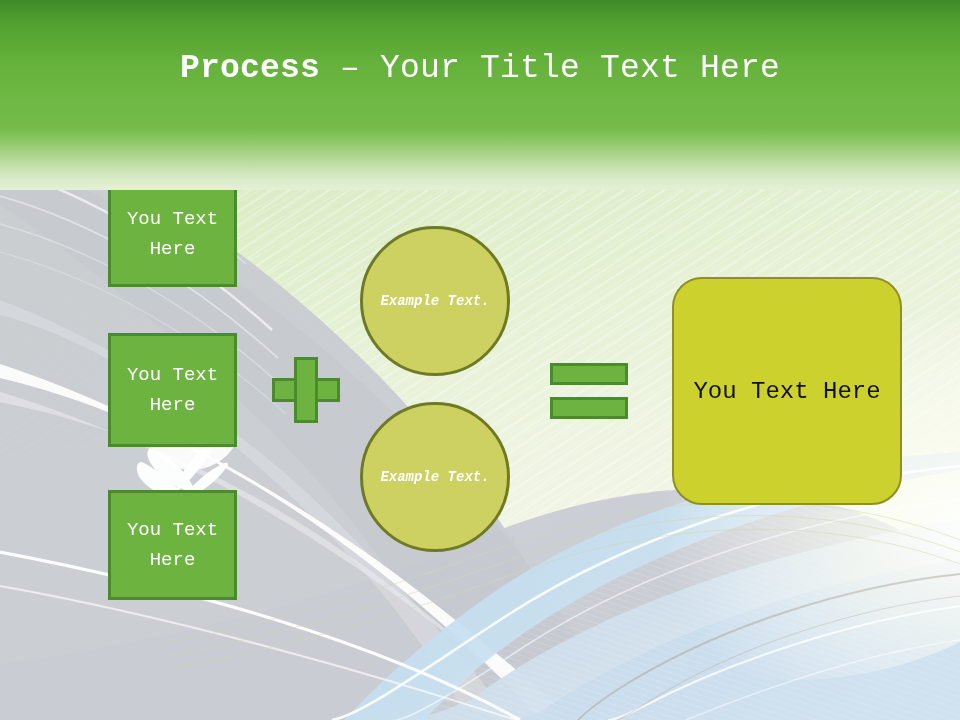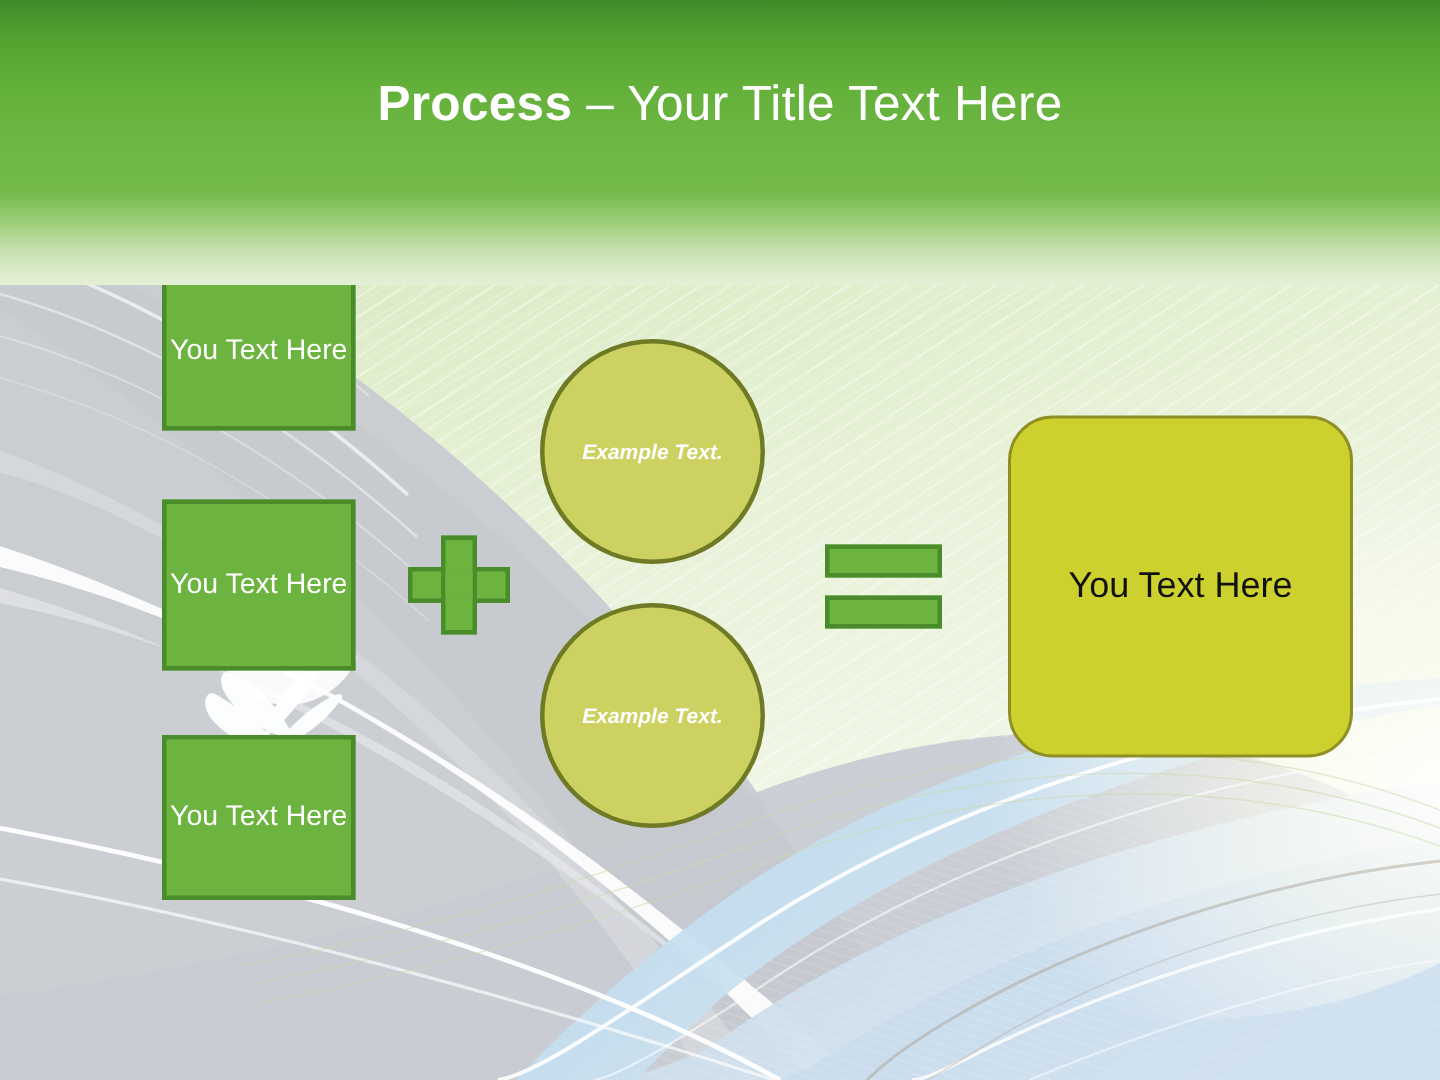--- a/index.html
+++ b/index.html
@@ -9,20 +9,21 @@
   }
   body {
     font-family: "Liberation Sans", sans-serif;
   }
   #slide {
     position: relative;
     width: 960px;
     height: 720px;
     overflow: hidden;
     background: #ec4899;
+    font-family: Liberation Mono, monospace;
   }
 
   
   .bg-layer {
     position: absolute;
     left: 0; top: 0;
     width: 960px; height: 720px;
     pointer-events: none;
   }
 

